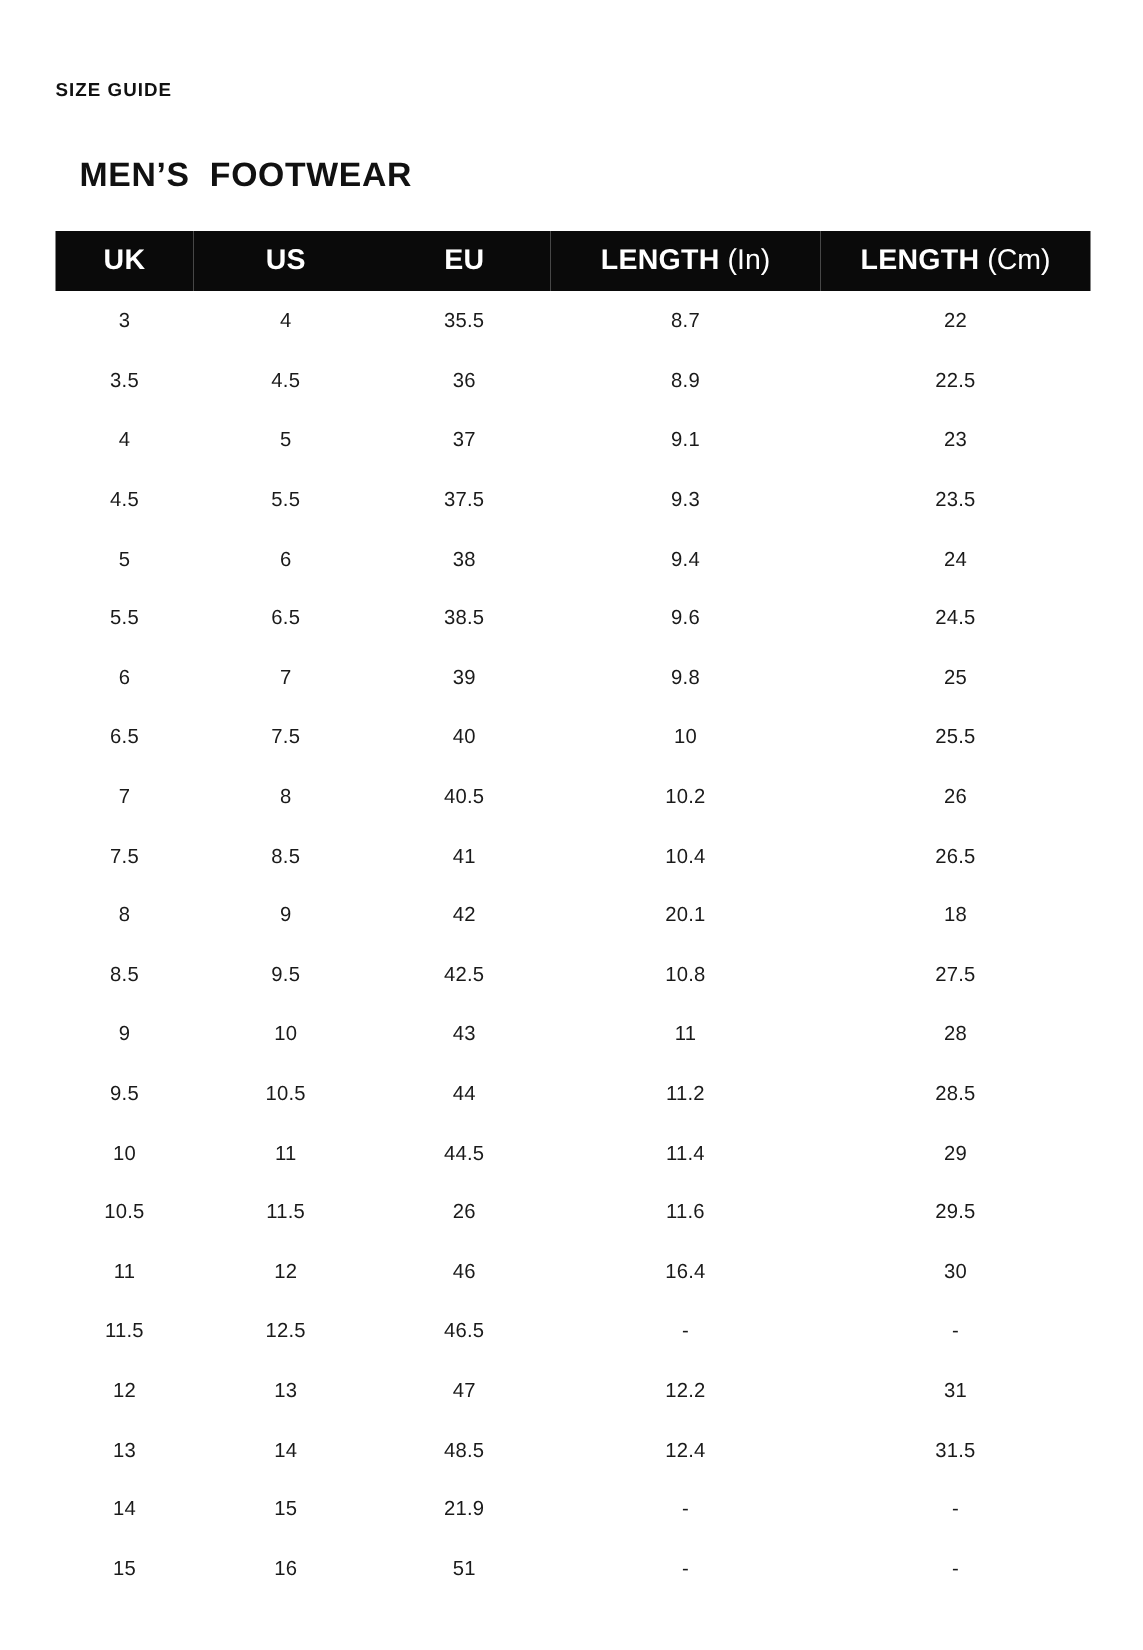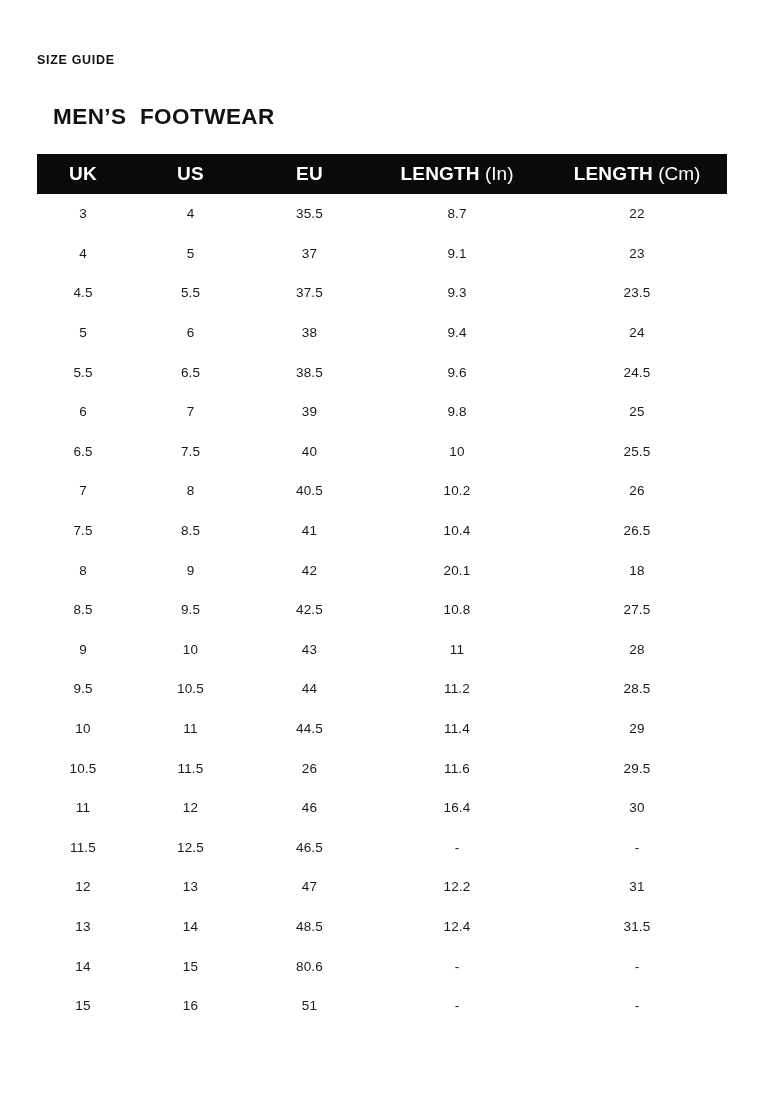--- a/index.html
+++ b/index.html
@@ -117,20 +117,27 @@
     </thead>
     <tbody>
         <tr>
           <td>3</td>
           <td>4</td>
           <td>35.5</td>
           <td>8.7</td>
           <td>22</td>
         </tr>
         <tr>
+          <td>3.5</td>
+          <td>4.5</td>
+          <td>36</td>
+          <td>8.9</td>
+          <td>22.5</td>
+        </tr>
+        <tr>
           <td>4</td>
           <td>5</td>
           <td>37</td>
           <td>9.1</td>
           <td>23</td>
         </tr>
         <tr>
           <td>4.5</td>
           <td>5.5</td>
           <td>37.5</td>
@@ -245,21 +252,21 @@
         <tr>
           <td>13</td>
           <td>14</td>
           <td>48.5</td>
           <td>12.4</td>
           <td>31.5</td>
         </tr>
         <tr>
           <td>14</td>
           <td>15</td>
-          <td>80.6</td>
+          <td>21.9</td>
           <td>-</td>
           <td>-</td>
         </tr>
         <tr>
           <td>15</td>
           <td>16</td>
           <td>51</td>
           <td>-</td>
           <td>-</td>
         </tr>

